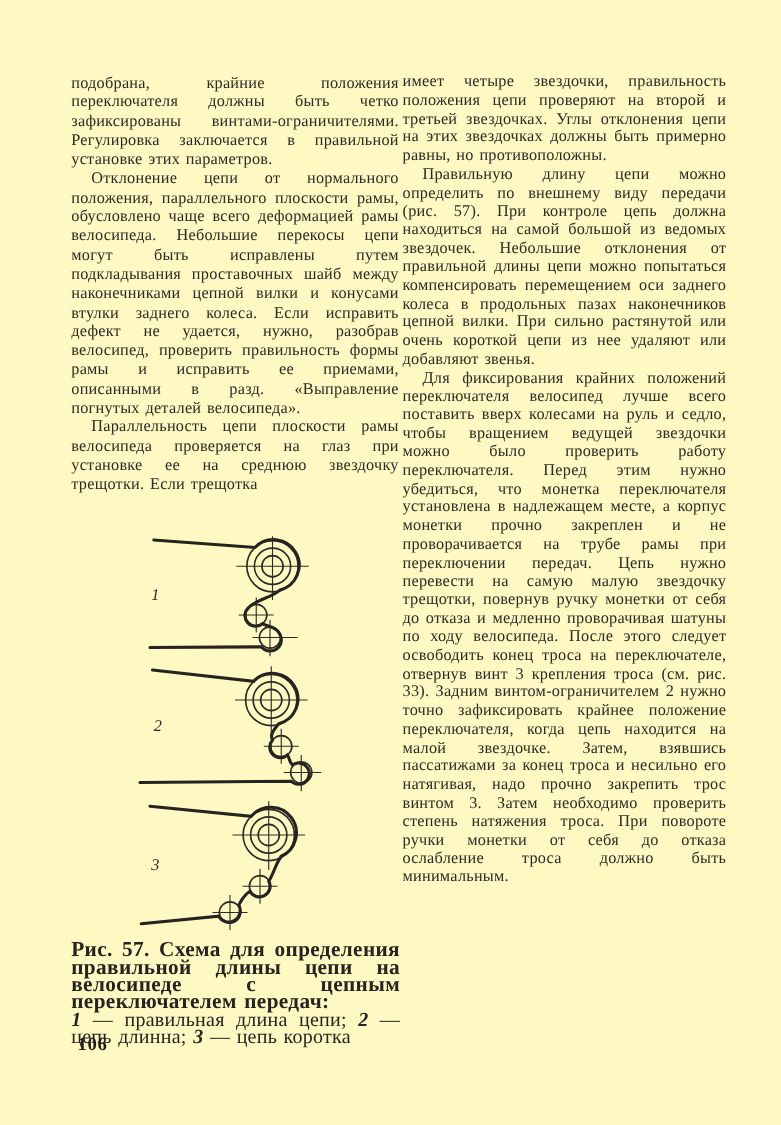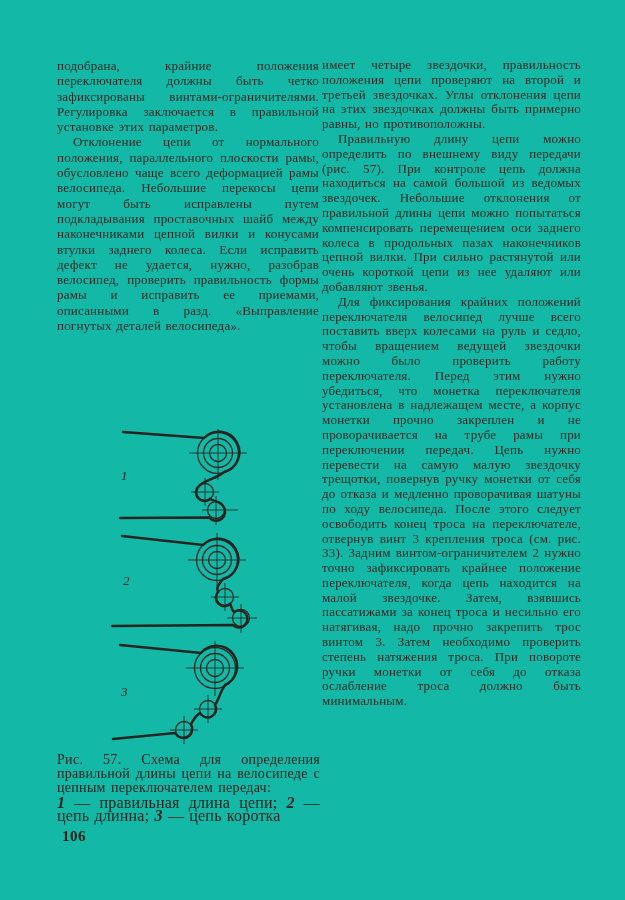--- a/index.html
+++ b/index.html
@@ -3,21 +3,21 @@
 <meta charset="utf-8">
 <style>
   html,body{margin:0;padding:0;}
   body{
     width:625px;height:900px;
     background:#e9e8e4;
     font-family:"Liberation Serif","DejaVu Serif",serif;
   }
   .page{
     position:relative;width:625px;height:900px;
-    background:#14b8a6;color:#2d2a25;overflow:hidden;
+    background:#fef9c3;color:#2d2a25;overflow:hidden;
   }
   .col{
     position:absolute;top:58px;
     text-align:justify;
     letter-spacing:0.2px;word-spacing:1.1px;
     hyphens:auto;-webkit-hyphens:auto;
     overflow:hidden;
   }
   .col p{margin:0;}
   .col p.indent{text-indent:16px;}
@@ -25,36 +25,37 @@
   .col-right{left:322px;width:259px;height:790px;font-size:13px;line-height:14.8px;}
   .figure{position:absolute;left:57px;top:428px;}
   .figure .ring{fill:none;stroke:#2c2a25;stroke-width:1.3;}
   .figure .cross{stroke:#2c2a25;stroke-width:0.9;}
   .figure .chain{fill:none;stroke:#262420;stroke-width:2.5;stroke-linecap:round;}
   .figure text{font-family:"Liberation Serif","DejaVu Serif",serif;font-style:italic;font-size:13px;fill:#2c2a25;}
   .caption{
     position:absolute;left:57px;top:753px;width:263px;
     text-align:justify;color:#262420;
   }
-  .cap-title{margin:0;font-size:14px;line-height:13.8px;font-weight:normal;letter-spacing:0.3px;word-spacing:1.4px;}
+  .cap-title{margin:0;font-size:17px;line-height:13.8px;font-weight:bold;letter-spacing:0.3px;word-spacing:1.4px;}
   .cap-legend{margin:2px 0 0 0;font-size:16px;line-height:13px;letter-spacing:0.2px;word-spacing:1px;}
   .leg-num{font-style:italic;font-weight:bold;}
   .page-number{
     position:absolute;left:62px;top:828px;
     font-size:15px;font-weight:bold;color:#1f1d19;letter-spacing:0.5px;
   }
 </style>
 </head>
 <body>
 
 <div class="page">
 
   <div class="col col-left">
     <p>подобрана, крайние положения переключателя должны быть четко зафиксированы винтами-ограничителями. Регулировка заключается в правильной установке этих параметров.</p>
     <p class="indent">Отклонение цепи от нормального положения, параллельного плоскости рамы, обусловлено чаще всего деформацией рамы велосипеда. Небольшие перекосы цепи могут быть исправлены путем подкладывания проставочных шайб между наконечниками цепной вилки и конусами втулки заднего колеса. Если исправить дефект не удается, нужно, разобрав велосипед, проверить правильность формы рамы и исправить ее приемами, описанными в разд. «Выправление погнутых деталей велосипеда».</p>
+    <p class="indent">Параллельность цепи плоскости рамы велосипеда проверяется на глаз при установке ее на среднюю звездочку трещотки. Если трещотка</p>
   </div>
 
   <svg class="figure" width="263" height="322" viewBox="0 0 263 322" xmlns="http://www.w3.org/2000/svg">
 
     <g>
       <circle class="ring" cx="161" cy="25" r="20.5"></circle>
       <circle class="ring" cx="161" cy="25" r="14.5"></circle>
       <circle class="ring" cx="161" cy="25" r="8.5"></circle>
       <line class="cross" x1="132" y1="25" x2="190" y2="25"></line>
       <line class="cross" x1="161" y1="1" x2="161" y2="52"></line>

